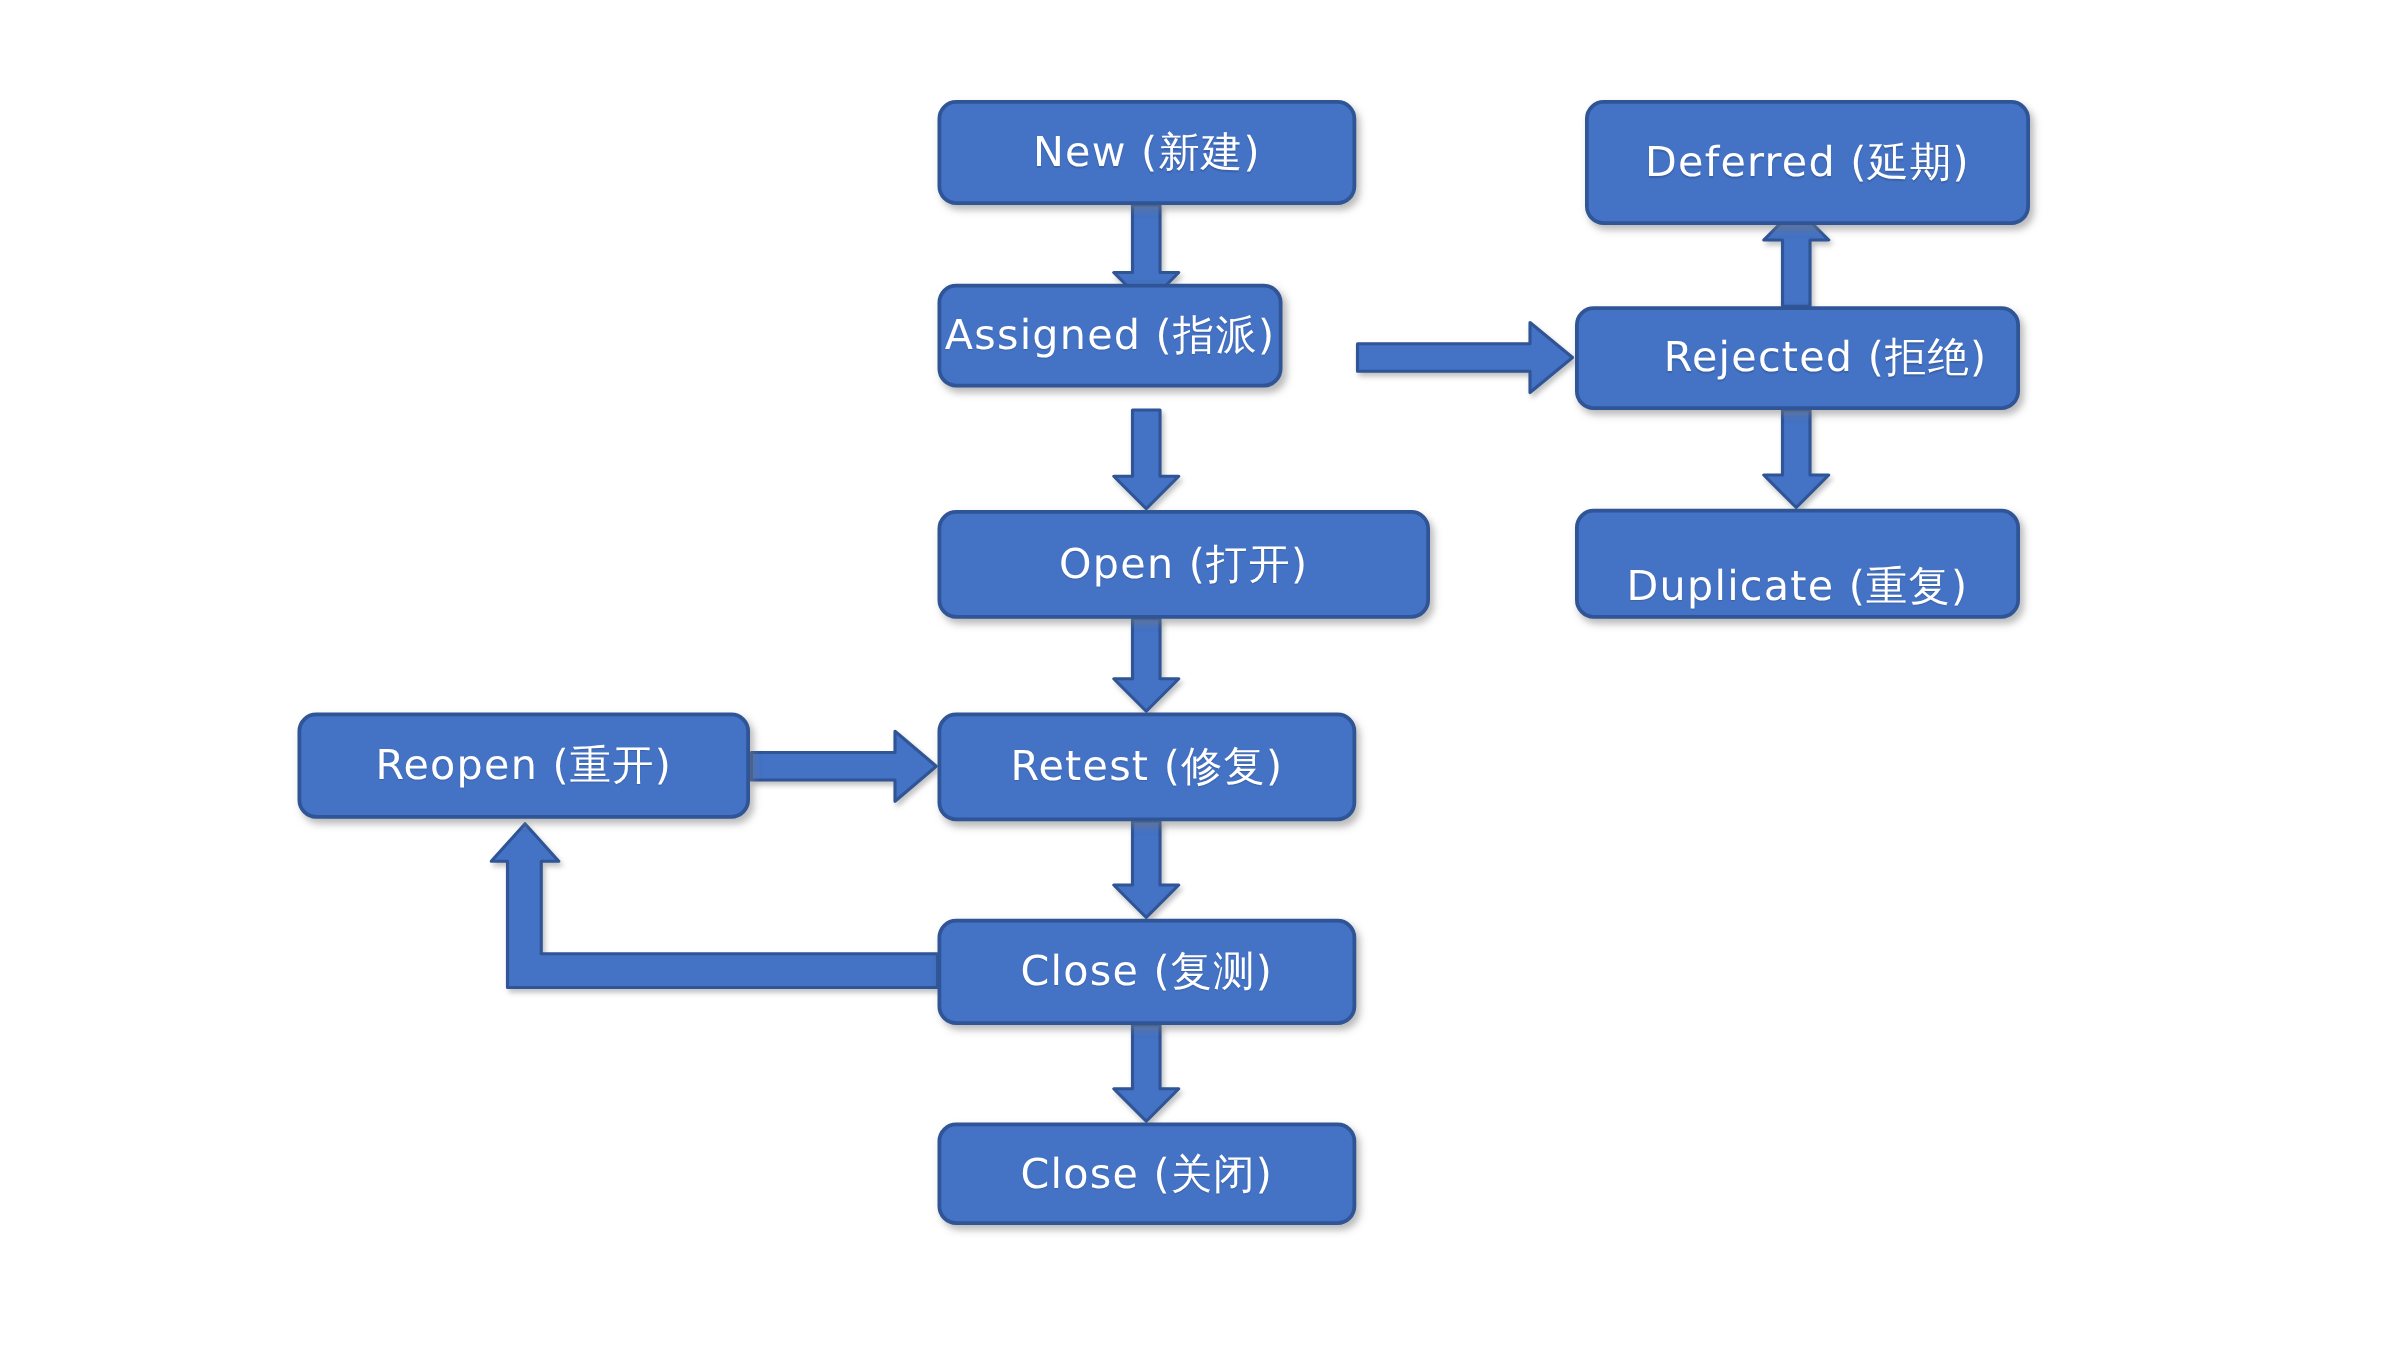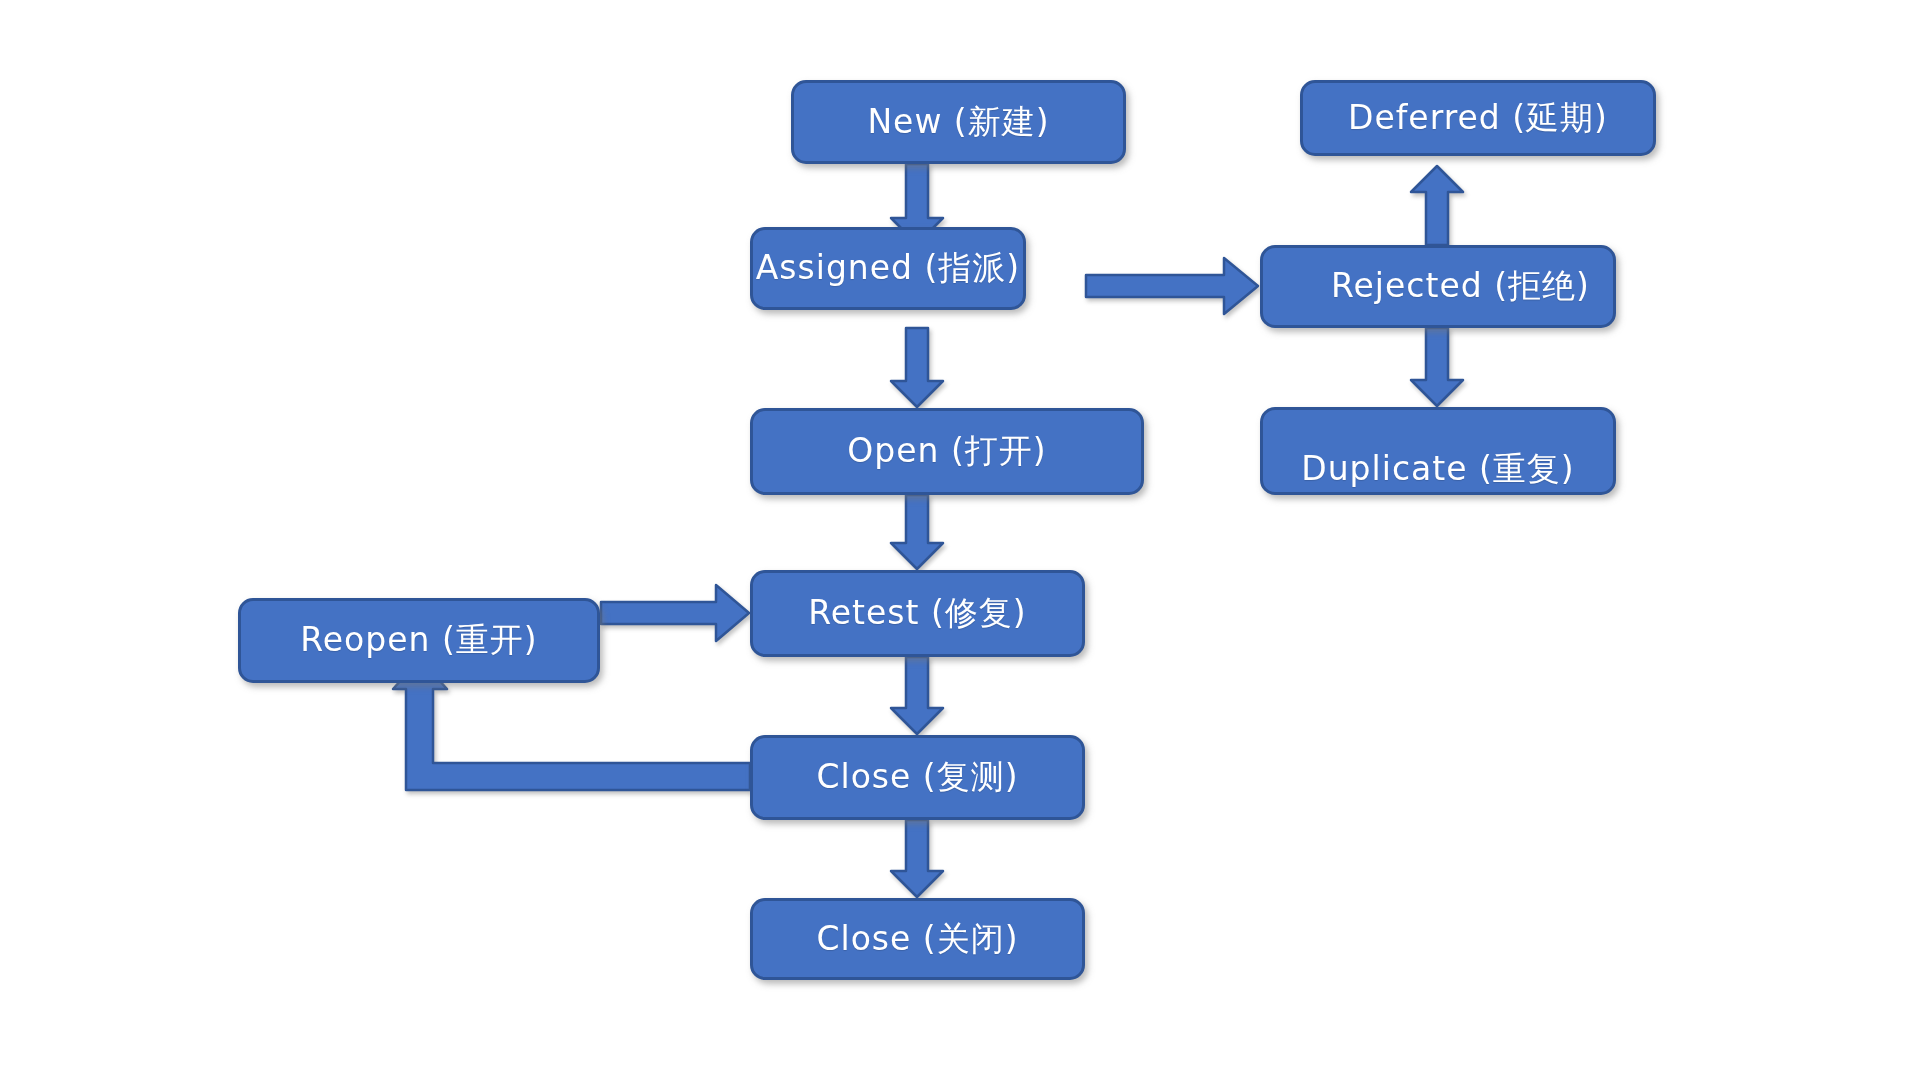--- a/index.html
+++ b/index.html
@@ -39,27 +39,27 @@
     display: flex;
     align-items: center;
     justify-content: center;
     font-size: 33px;
     letter-spacing: 1px;
     white-space: nowrap;
     box-shadow: 3px 4px 6px rgba(120,120,120,0.5);
     text-shadow: 0 1px 1px rgba(0,0,0,0.15);
   }
   
-  #node-new       { left: 750px;  top: 80px;  width: 335px; height: 84px; margin-left: 41px; }
-  #node-deferred  { left: 1300px; top: 80px;  width: 356px; height: 76px; }
+  #node-new       { left: 750px;  top: 80px;  width: 335px; height: 84px; }
+  #node-deferred  { left: 1268px; top: 80px;  width: 356px; height: 100px; }
   #node-assigned  { left: 750px;  top: 227px; width: 276px; height: 83px; align-items: center; }
   #node-rejected  { left: 1260px; top: 245px; width: 356px; height: 83px; padding-left: 45px; }
   #node-open      { left: 750px;  top: 408px; width: 394px; height: 87px; }
   #node-duplicate { left: 1260px; top: 407px; width: 356px; height: 88px; align-items: flex-end; }
-  #node-reopen    { left: 238px;  top: 570px; width: 362px; height: 85px; margin-top: 28px; }
+  #node-reopen    { left: 238px;  top: 570px; width: 362px; height: 85px; }
   #node-fixed     { left: 750px;  top: 570px; width: 335px; height: 87px; }
   #node-retest    { left: 750px;  top: 735px; width: 335px; height: 85px; }
   #node-close     { left: 750px;  top: 898px; width: 335px; height: 82px; }
 </style>
 </head>
 <body>
 
 <div class="canvas">
 
   <svg class="edges" viewBox="0 0 1920 1080" xmlns="http://www.w3.org/2000/svg">

